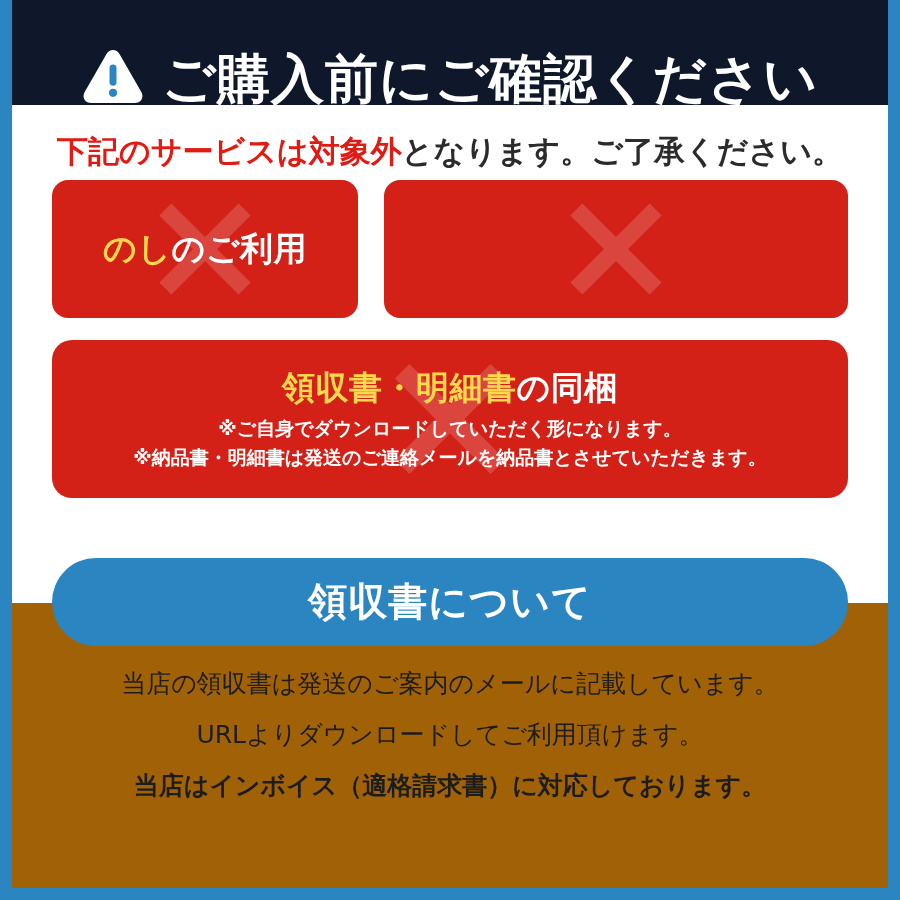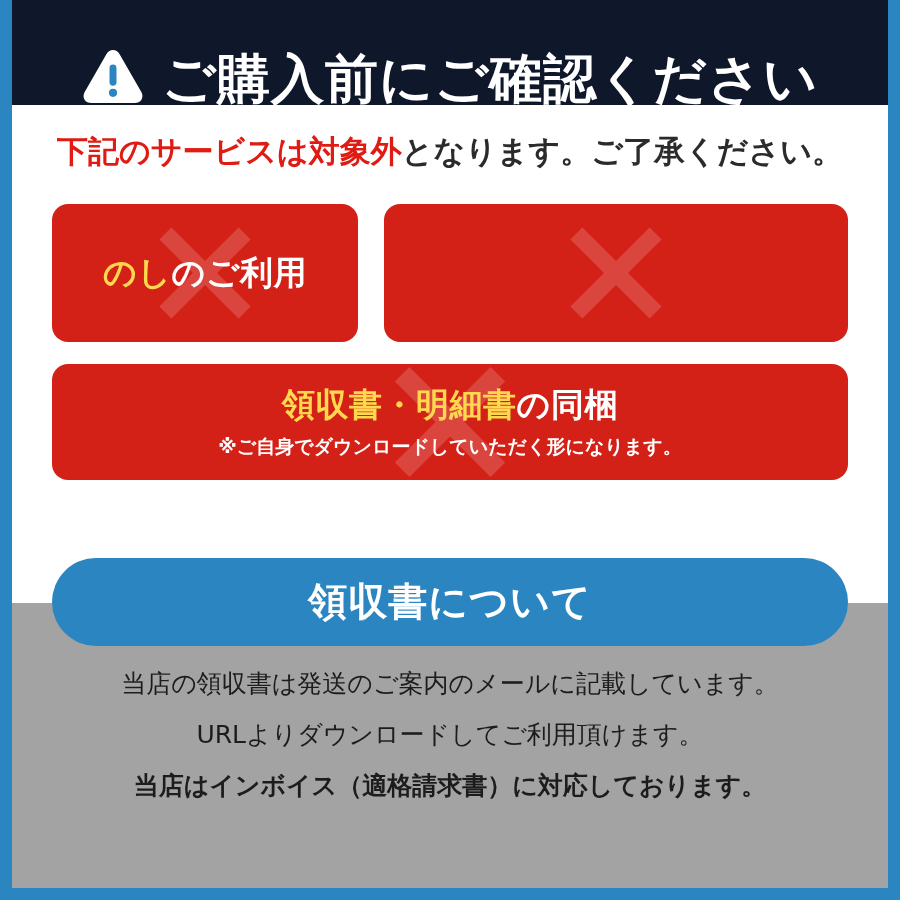--- a/index.html
+++ b/index.html
@@ -69,21 +69,21 @@
     line-height: 1.2;
     color: #2b2b2b;
     white-space: nowrap;
   }
   .subtitle .hl {
     color: #e01b13;
   }
 
   
   .cards {
-    margin: 34px 40px 0 40px;
+    margin: 10px 40px 0 40px;
     display: flex;
     flex-direction: column;
     gap: 22px;
   }
   .card-row {
     display: flex;
     gap: 26px;
     align-items: stretch;
   }
   .card {
@@ -102,22 +102,23 @@
   .card-nosi {
     flex: 0 0 306px;
     height: 138px;
   }
   .card-wrap {
     flex: 1 1 auto;
     height: 138px;
   }
   .card-receipt {
     width: 100%;
-    height: 116px;
+    height: 158px;
     padding: 22px 16px;
+    border-radius: 20px;
   }
 
   
   .xmark {
     position: absolute;
     left: 50%;
     top: 50%;
     transform: translate(-50%, -50%);
     width: 120px;
     height: 120px;
@@ -155,21 +156,21 @@
     margin-top: 6px;
     white-space: nowrap;
   }
   .card-note + .card-note {
     margin-top: 2px;
   }
 
   
   .lower {
     margin-top: auto;
-    background: #a3a3a3;
+    background: #a16207;
     flex: 0 0 285px;
     position: relative;
     display: flex;
     flex-direction: column;
   }
   .pill {
     position: absolute;
     top: -45px;
     left: 40px;
     right: 40px;
@@ -246,20 +247,21 @@
 
       <div class="card card-receipt">
         <svg class="xmark big" viewBox="0 0 100 100" aria-hidden="true">
           <path d="M22 12 L50 40 L78 12 L88 22 L60 50 L88 78 L78 88 L50 60 L22 88 L12 78 L40 50 L12 22 Z" fill="#ffffff" opacity="0.17"></path>
         </svg>
         <div class="card-text">
           <div class="card-title">
             <span class="y">領収書・明細書</span><span class="w">の同梱</span>
           </div>
           <div class="card-note">※ご自身でダウンロードしていただく形になります。</div>
+          <div class="card-note">※納品書・明細書は発送のご連絡メールを納品書とさせていただきます。</div>
         </div>
       </div>
 
     </div>
 
     <div class="lower">
       <div class="pill">領収書について</div>
       <div class="lower-body">
         <p>当店の領収書は発送のご案内のメールに記載しています。</p>
         <p>URLよりダウンロードしてご利用頂けます。</p>

